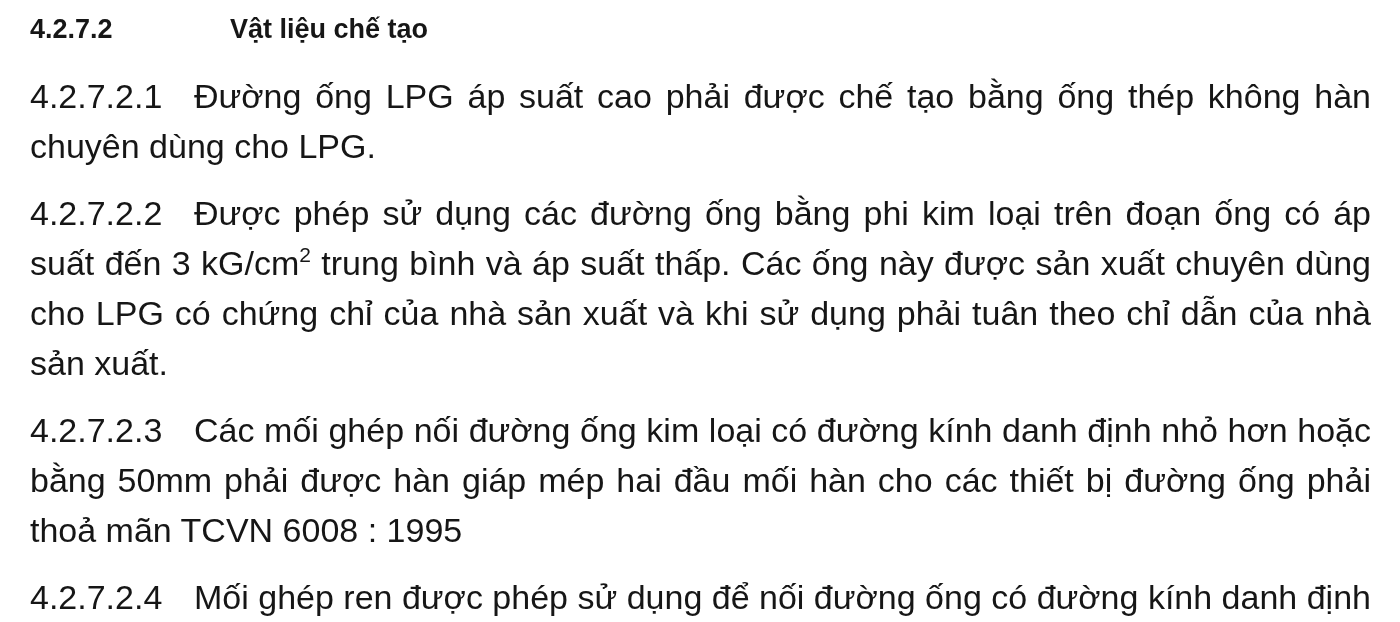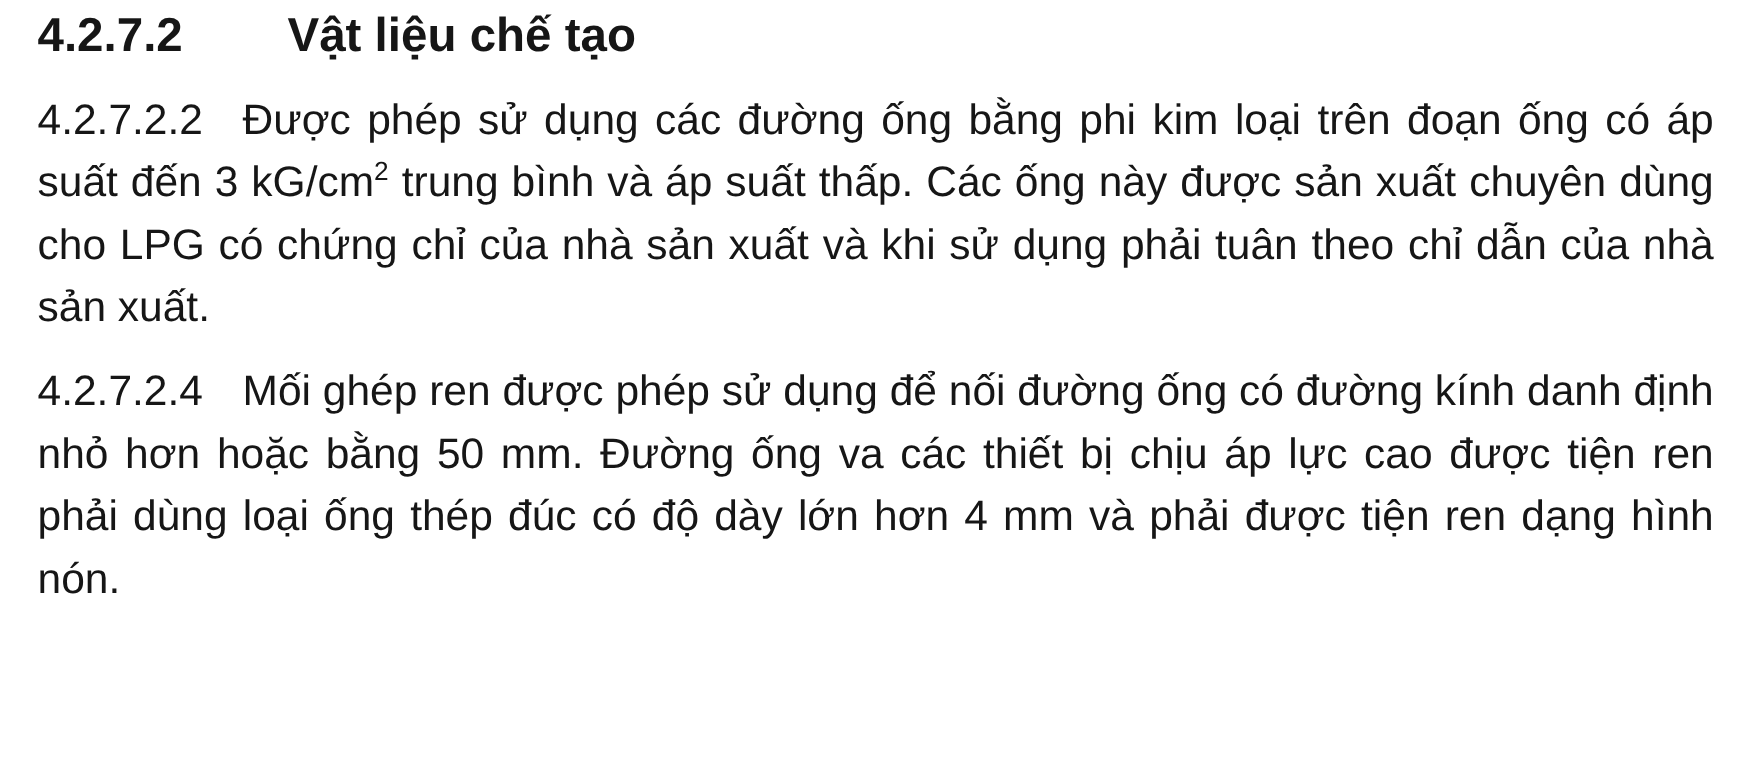--- a/index.html
+++ b/index.html
@@ -11,21 +11,21 @@
   body {
     background: #ffffff;
     font-family: "Liberation Sans", "DejaVu Sans", sans-serif;
     color: #161616;
     padding: 4px 29px 0 30px;
   }
   .doc {
     width: 100%;
   }
   .heading {
-    font-size: 38px;
+    font-size: 27px;
     font-weight: bold;
     line-height: 50px;
     text-align: left;
     white-space: nowrap;
   }
   .heading .num {
     display: inline-block;
     width: 200px;
     vertical-align: top;
   }
@@ -50,23 +50,29 @@
 </style>
 </head>
 <body>
 
 <div class="doc">
 
   <div class="heading">
     <span class="num">4.2.7.2</span><span>Vật liệu chế tạo</span>
   </div>
 
+  <p class="clause">
+    <span class="num">4.2.7.2.1</span><span>Đường ống LPG áp suất cao phải được chế tạo bằng ống thép không hàn chuyên dùng cho LPG.</span>
+  </p>
 
   <p class="clause">
     <span class="num">4.2.7.2.2</span><span>Được phép sử dụng các đường ống bằng phi kim loại trên đoạn ống có áp suất đến 3 kG/cm</span><sup class="sup2">2</sup><span> trung bình và áp suất thấp. Các ống này được sản xuất chuyên dùng cho LPG có chứng chỉ của nhà sản xuất và khi sử dụng phải tuân theo chỉ dẫn của nhà sản xuất.</span>
   </p>
 
+  <p class="clause">
+    <span class="num">4.2.7.2.3</span><span>Các mối ghép nối đường ống kim loại có đường kính danh định nhỏ hơn hoặc bằng 50mm phải được hàn giáp mép hai đầu mối hàn cho các thiết bị đường ống phải thoả mãn TCVN 6008 : 1995</span>
+  </p>
 
   <p class="clause">
     <span class="num">4.2.7.2.4</span><span>Mối ghép ren được phép sử dụng để nối đường ống có đường kính danh định nhỏ hơn hoặc bằng 50 mm. Đường ống va các thiết bị chịu áp lực cao được tiện ren phải dùng loại ống thép đúc có độ dày lớn hơn 4 mm và phải được tiện ren dạng hình nón.</span>
   </p>
 
 </div>
 
 </body></html>

